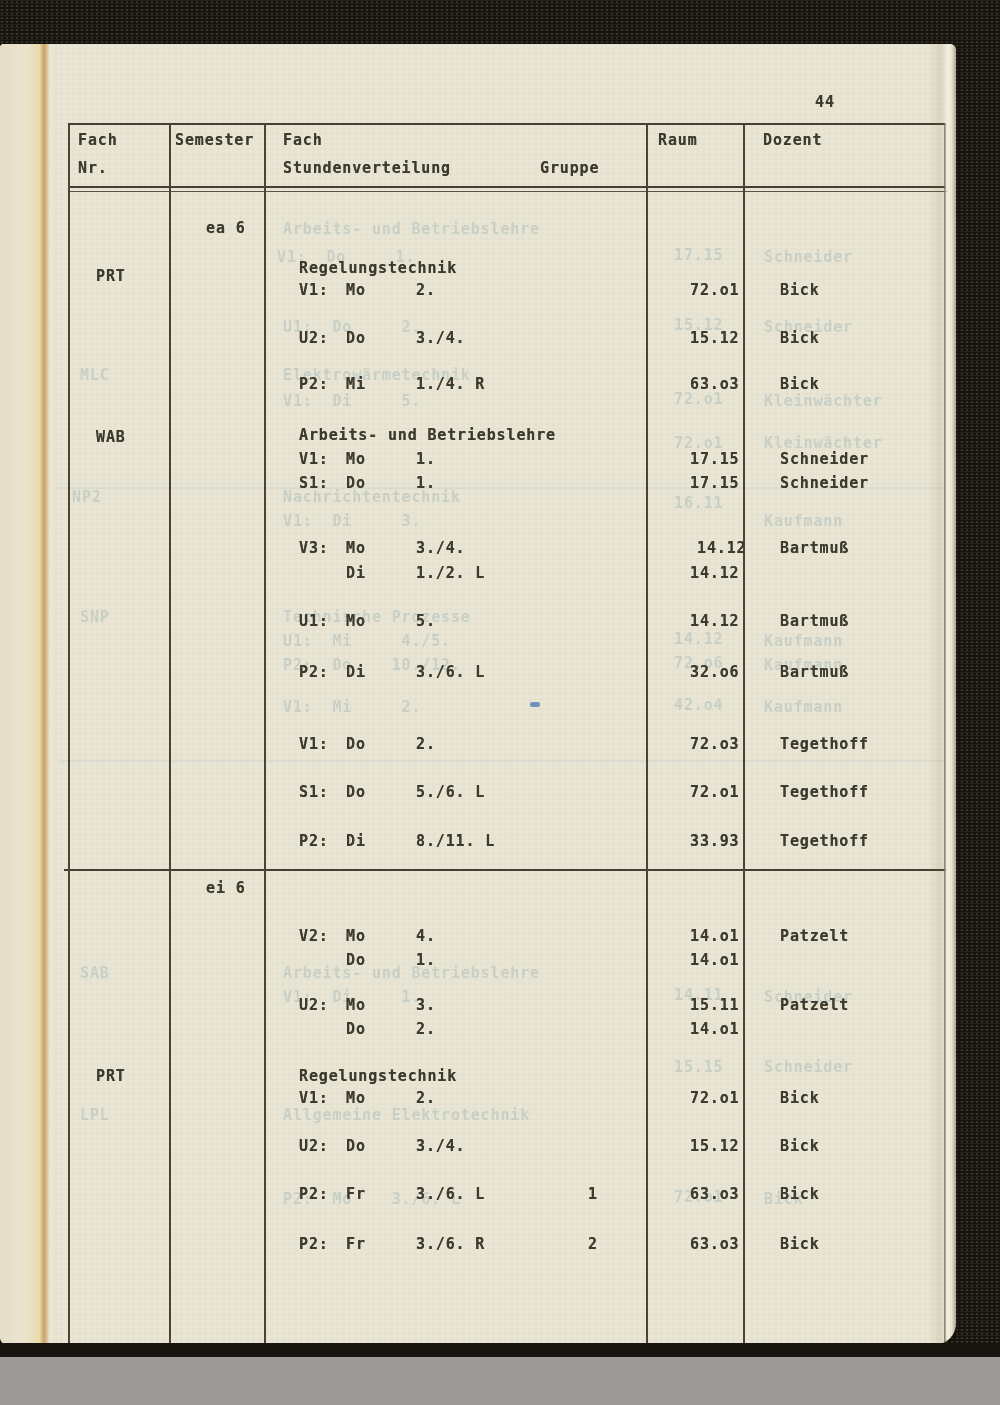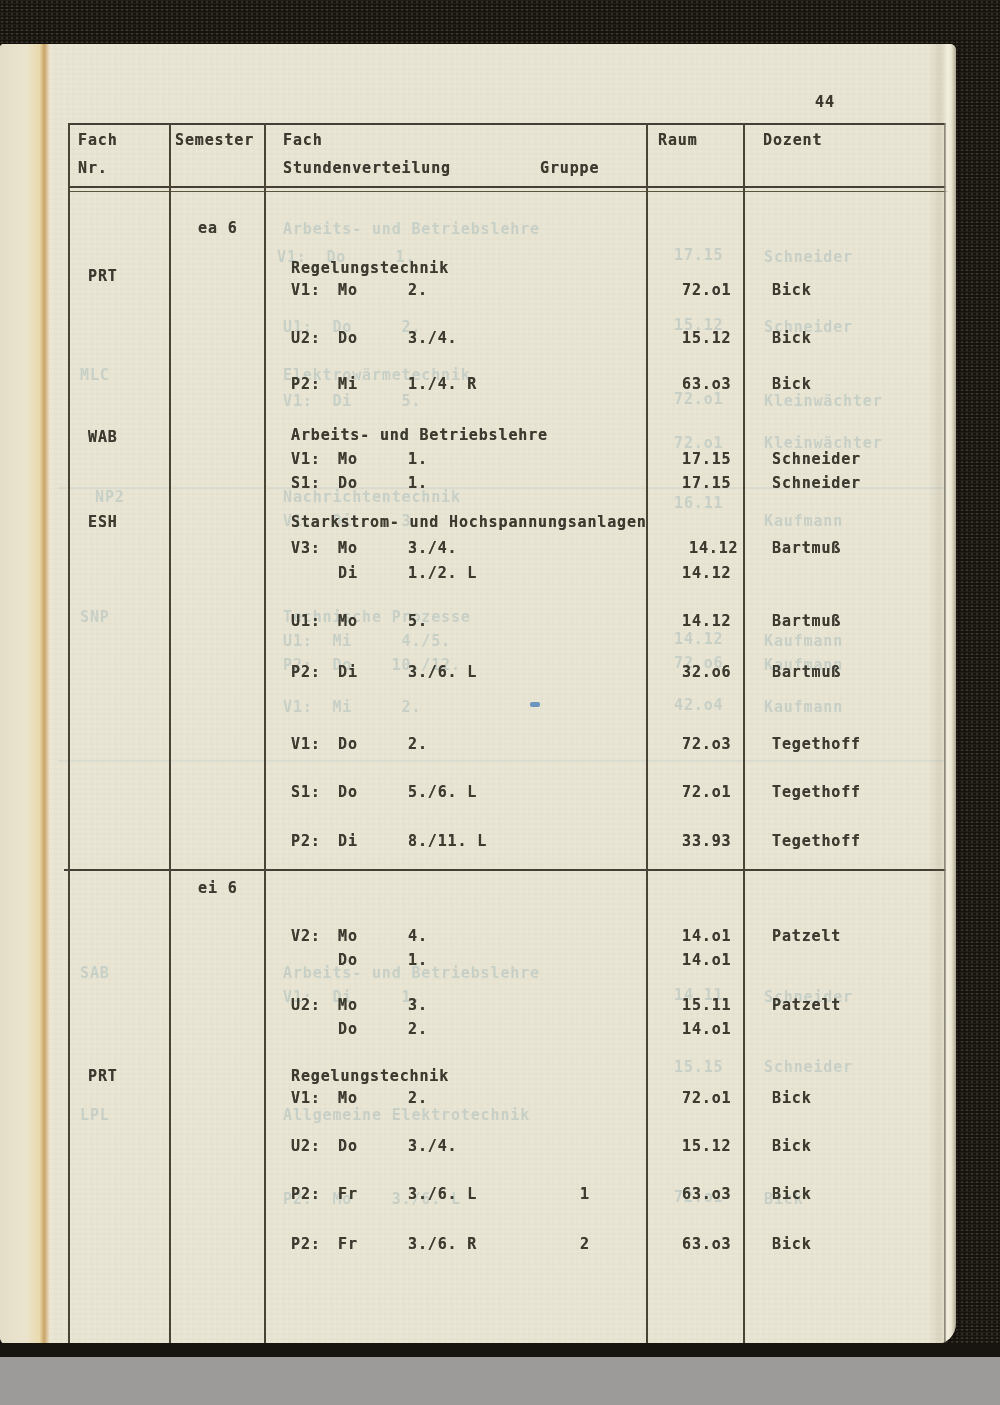--- a/index.html
+++ b/index.html
@@ -25,21 +25,21 @@
   .right-shade{position:absolute;left:928px;top:44px;width:28px;height:1301px;
     background:linear-gradient(90deg, rgba(0,0,0,0) 0%, rgba(120,105,70,.14) 45%, rgba(120,105,70,.05) 55%, #f3efdf 72%, #e8e3cf 84%, rgba(90,78,52,.42) 100%);
     border-radius:0 6px 22px 0;}
   
   .footer-black{position:absolute;left:0;top:1343px;width:1000px;height:14px;background:#181510;}
   .footer-gray{position:absolute;left:0;top:1357px;width:1000px;height:48px;background:#9c9b99;}
   
   .t{position:absolute;font-family:"DejaVu Sans Mono",monospace;font-weight:700;
      font-size:15px;line-height:18px;letter-spacing:.85px;color:#3d3a30;white-space:pre;
      text-shadow:0 0 .5px rgba(61,58,48,.7);}
-  .row{position:absolute;left:8px;top:0;width:924px;height:20px;}
+  .row{position:absolute;left:16px;top:0;width:924px;height:20px;}
   .c-nr{left:80px}.c-sem{left:190px}.c-lab{left:283px}.c-day{left:330px}
   .c-time{left:400px}.c-grp{left:572px}.c-raum{left:674px}.c-doz{left:764px}
   
   .vline{position:absolute;width:2px;background:#4a4437;}
   .hline{position:absolute;height:2px;background:#443f34;}
   .hline.thin{height:1px;background:#5a5340;}
   
   .ghost{position:absolute;font-family:"DejaVu Sans Mono",monospace;font-weight:700;
      font-size:15px;letter-spacing:.85px;color:#97b2b6;opacity:.40;white-space:pre;
      filter:blur(.4px);}
@@ -63,21 +63,21 @@
     <span class="ghost" style="left:283px;top:318px">U1:  Do     2.</span>
     <span class="ghost" style="left:674px;top:316px">15.12</span>
     <span class="ghost" style="left:764px;top:318px">Schneider</span>
     <span class="ghost" style="left:80px;top:366px">MLC</span>
     <span class="ghost" style="left:283px;top:366px">Elektrowärmetechnik</span>
     <span class="ghost" style="left:283px;top:392px">V1:  Di     5.</span>
     <span class="ghost" style="left:674px;top:390px">72.o1</span>
     <span class="ghost" style="left:764px;top:392px">Kleinwächter</span>
     <span class="ghost" style="left:674px;top:434px">72.o1</span>
     <span class="ghost" style="left:764px;top:434px">Kleinwächter</span>
-    <span class="ghost" style="left:95px;top:488px">NP2</span>
+    <span class="ghost" style="left:72px;top:488px">NP2</span>
     <span class="ghost" style="left:283px;top:488px">Nachrichtentechnik</span>
     <span class="ghost" style="left:283px;top:512px">V1:  Di     3.</span>
     <span class="ghost" style="left:674px;top:494px">16.11</span>
     <span class="ghost" style="left:764px;top:512px">Kaufmann</span>
     <span class="ghost" style="left:80px;top:608px">SNP</span>
     <span class="ghost" style="left:283px;top:608px">Technische Prozesse</span>
     <span class="ghost" style="left:283px;top:632px">U1:  Mi     4./5.</span>
     <span class="ghost" style="left:674px;top:630px">14.12</span>
     <span class="ghost" style="left:764px;top:632px">Kaufmann</span>
     <span class="ghost" style="left:283px;top:656px">P2:  Do    10./12.</span>
@@ -168,24 +168,20 @@
     <span class="t c-doz">Schneider</span>
   </div>
   <div class="row" style="top:474px">
     <span class="t c-lab">S1:</span>
     <span class="t c-day">Do</span>
     <span class="t c-time">1.</span>
     <span class="t c-raum">17.15</span>
     <span class="t c-doz">Schneider</span>
   </div>
 
-  <div class="row" style="top:513px">
-    <span class="t c-nr">ESH</span>
-    <span class="t c-lab">Starkstrom- und Hochspannungsanlagen</span>
-  </div>
   <div class="row" style="top:539px">
     <span class="t c-lab">V3:</span>
     <span class="t c-day">Mo</span>
     <span class="t c-time">3./4.</span>
     <span class="t c-raum" style="left:681px">14.12</span>
     <span class="t c-doz">Bartmuß</span>
   </div>
   <div class="row" style="top:564px">
     <span class="t c-day">Di</span>
     <span class="t c-time">1./2. L</span>

